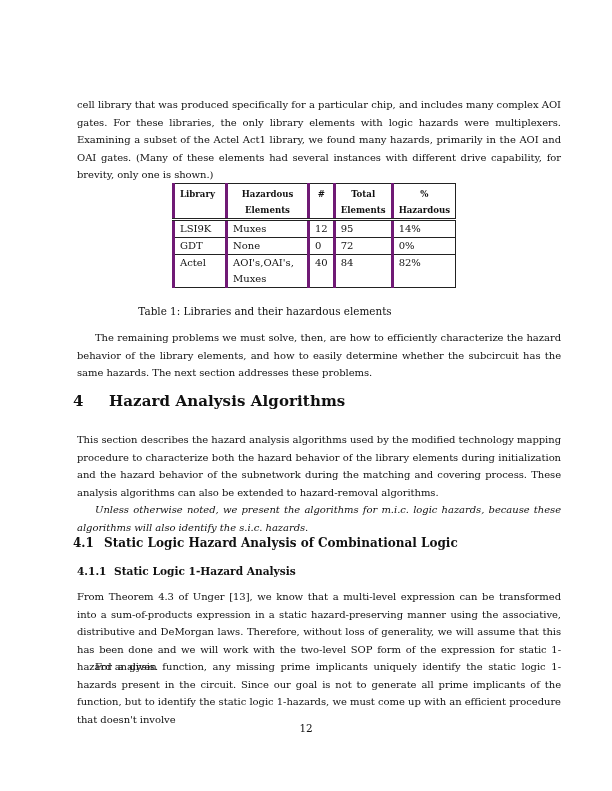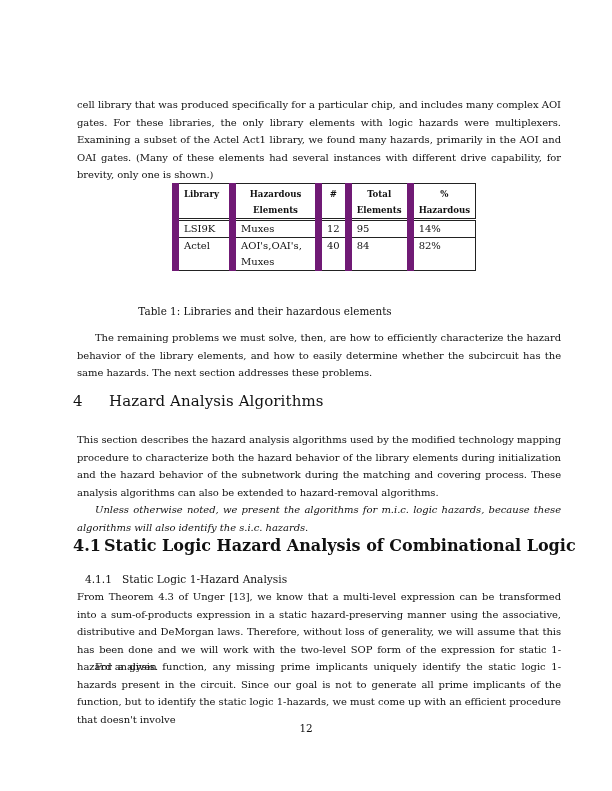--- a/index.html
+++ b/index.html
@@ -1,29 +1,29 @@
 <!DOCTYPE html>
 <html><head>
 <meta charset="utf-8">
 <style>
   html, body { margin:0; padding:0; background:#ffffff; }
   body { width:612px; height:791px; position:relative; overflow:hidden;
          font-family:"DejaVu Serif","Liberation Serif",serif; color:#111; }
   .p { position:absolute; left:73px; width:484px; font-size:10px; line-height:17.6px;
        text-align:justify; margin:4px; letter-spacing:-0.05px; }
   .p.indent { text-indent:18px; }
-  .h2 { position:absolute; left:73px; font-size:15px; font-weight:normal; margin:0; letter-spacing:0.1px; }
+  .h2 { position:absolute; left:73px; font-size:15px; font-weight:bold; margin:0; letter-spacing:0.1px; }
   .h2 .num { display:inline-block; width:36px; }
-  .h3 { position:absolute; left:73px; font-size:16px; font-weight:bold; margin:0; }
+  .h3 { position:absolute; left:73px; font-size:12px; font-weight:bold; margin:0; }
   .h3 .num { display:inline-block; width:31px; }
-  .h4 { position:absolute; left:73px; font-size:10.6px; font-weight:normal; margin:12px; }
+  .h4 { position:absolute; left:73px; font-size:10.6px; font-weight:bold; margin:4px; }
   .h4 .num { display:inline-block; width:37px; }
   table.lib { position:absolute; left:172px; top:183px; border-collapse:collapse;
               font-size:10px; line-height:16px; }
-  table.lib td, table.lib th { border-left:7px solid #701a75; border-right:1px solid #222;
+  table.lib td, table.lib th { border-left:3px solid #701a75; border-right:1px solid #222;
               padding:0 5px; vertical-align:top; text-align:left; }
   table.lib { border:1px solid #222; }
   table.lib th { font-weight:bold; font-size:8.6px; padding-top:2px; padding-bottom:0; }
   table.lib th.c { text-align:center; }
   table.lib thead tr:last-child th { border-bottom:3px double #222; }
   table.lib tbody tr td { border-top:1px solid #222; }
   .c1 { width:40px; } .c2 { width:69px; } .c3 { width:11px; } .c4 { width:44px;margin-left:20px; } .c5 { width:49px; }
   .caption { position:absolute; left:0; width:530px; top:305px; text-align:center; font-size:10.4px; }
   .pagenum { position:absolute; left:0; width:612px; top:722px; text-align:center; font-size:10.4px; }
 </style>
@@ -44,20 +44,27 @@
   </thead>
   <tbody>
     <tr>
       <td>LSI9K</td>
       <td>Muxes</td>
       <td>12</td>
       <td>95</td>
       <td>14%</td>
     </tr>
     <tr>
+      <td>GDT</td>
+      <td>None</td>
+      <td>0</td>
+      <td>72</td>
+      <td>0%</td>
+    </tr>
+    <tr>
       <td>Actel</td>
       <td style="width:69px;">AOI's,OAI's, Muxes</td>
       <td>40</td>
       <td>84</td>
       <td>82%</td>
     </tr>
   </tbody>
 </table>
 
 <div class="caption">Table 1: Libraries and their hazardous elements</div>

